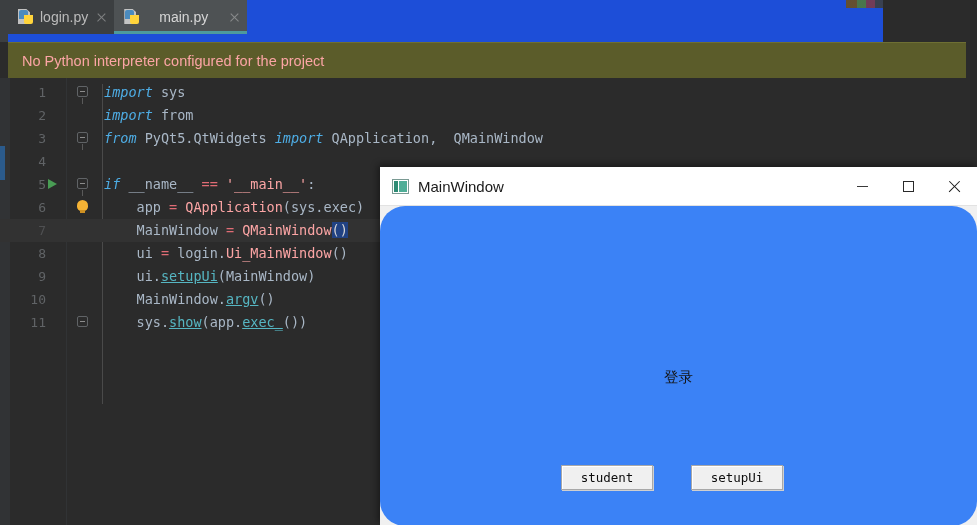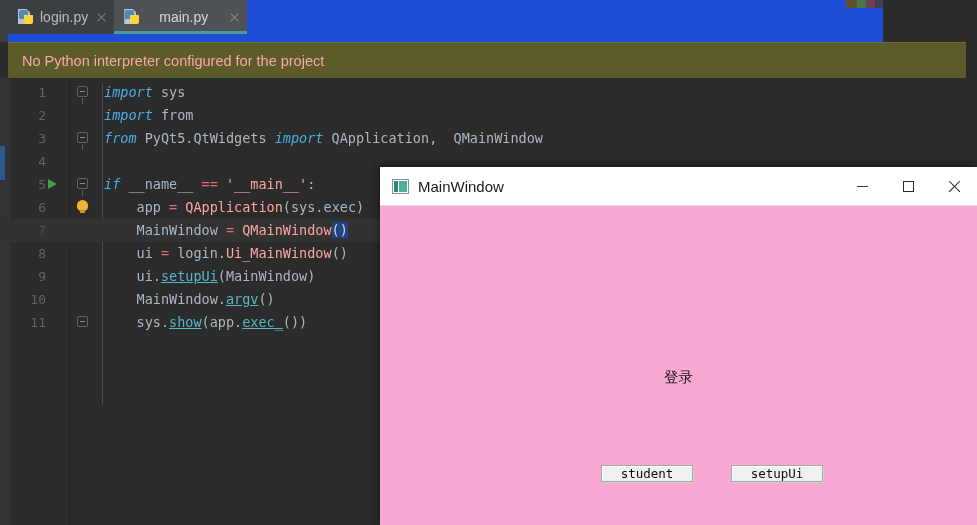--- a/index.html
+++ b/index.html
@@ -331,47 +331,47 @@
     width: 15px; height: 1.3px;
     background: #1a1a1a;
     margin-left: -7.5px;
   }
   .dlg-btn.close::before { transform: rotate(45deg); }
   .dlg-btn.close::after  { transform: rotate(-45deg); }
 
   .dlg-body {
     position: relative;
     height: 320px;
-    background: #f9a8d4;
+    background: #3b82f6;
+    border-radius: 25px;
   }
   .dlg-heading {
     position: absolute;
     left: 0; top: 0;
     width: 597px;
     text-align: center;
     top: 162px;
     font-family: "DejaVu Sans", sans-serif;
     font-size: 14.5px;
     color: #151515;
   }
   .qt-btn {
     position: absolute;
-    width: 92px; height: 17px;
+    width: 92px; height: 25px;
     background: #f0f0f0;
     border: 1px solid #a8a8a8;
     box-shadow: inset 1px 1px 0 #ffffff, 1px 1px 0 #cfcfcf;
     box-sizing: border-box;
     display: flex;
     align-items: center;
     justify-content: center;
     font-family: "DejaVu Sans Mono", monospace;
     font-size: 12.5px;
     color: #0d0d0d;
     cursor: default;
-    margin-left: 40px;
   }
   .qt-btn.student { left: 181px; top: 259px; }
   .qt-btn.teacher { left: 311px; top: 259px; }
 </style>
 </head>
 <body>
 
 <div id="root">
 
   <div class="tabbar">

